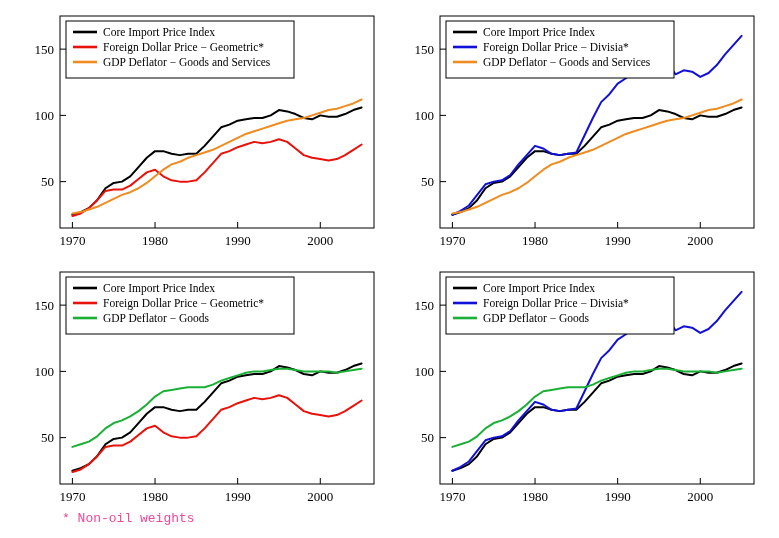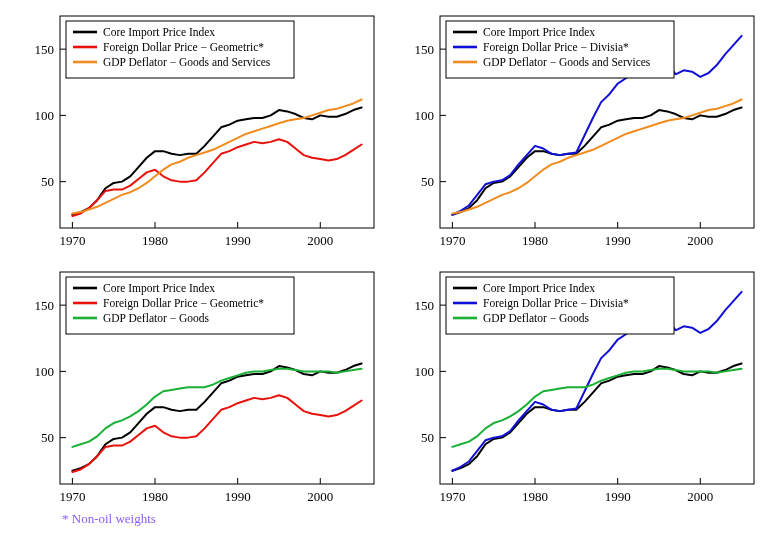--- a/index.html
+++ b/index.html
@@ -24,23 +24,23 @@
     position: absolute;
     box-sizing: border-box;
   }
   .panel svg {
     display: block;
   }
   .footnote {
     position: absolute;
     left: 62px;
     top: 511px;
-    font-family: Liberation Serif, serif;
+    font-family: Liberation Mono, monospace;
     font-size: 13px;
-    color: #8b5cf6;
+    color: #ec4899;
     white-space: nowrap;
   }
   .axis-text {
     font-family: "Liberation Serif", serif;
     font-size: 13px;
     fill: #000;
   }
   .legend-text {
     font-family: "Liberation Serif", serif;
     font-size: 11.5px;

